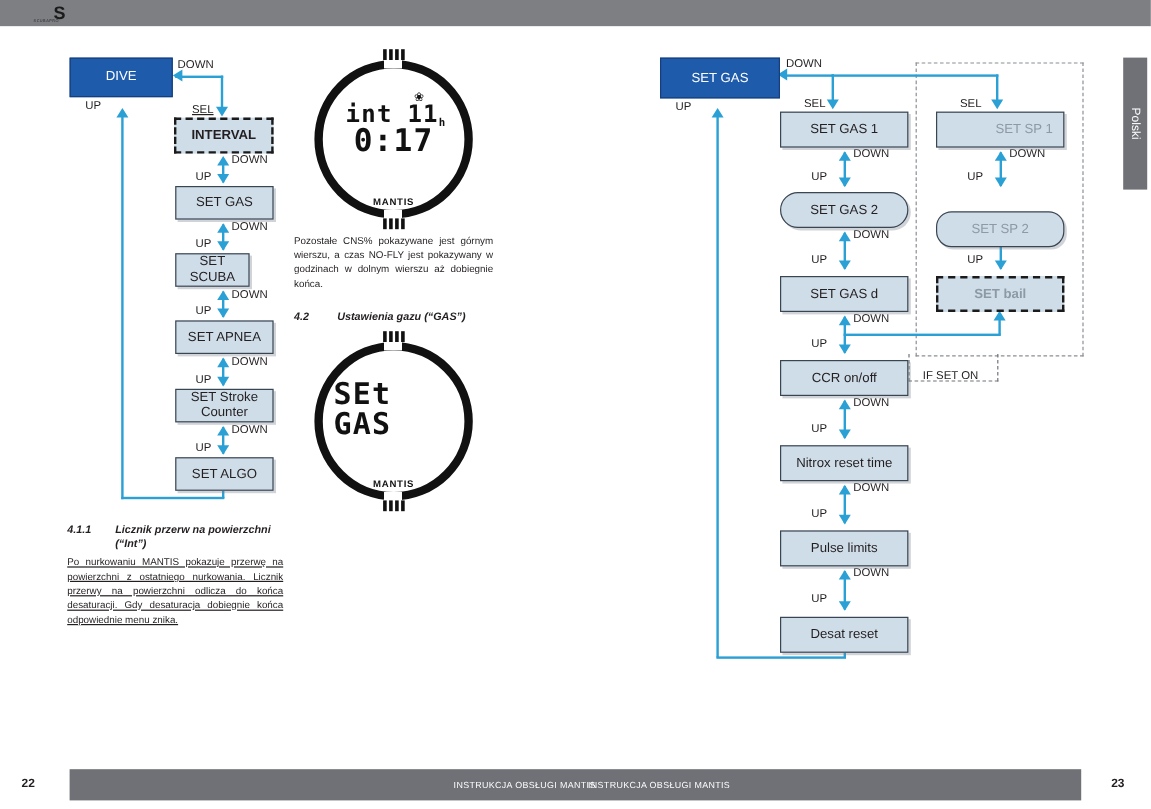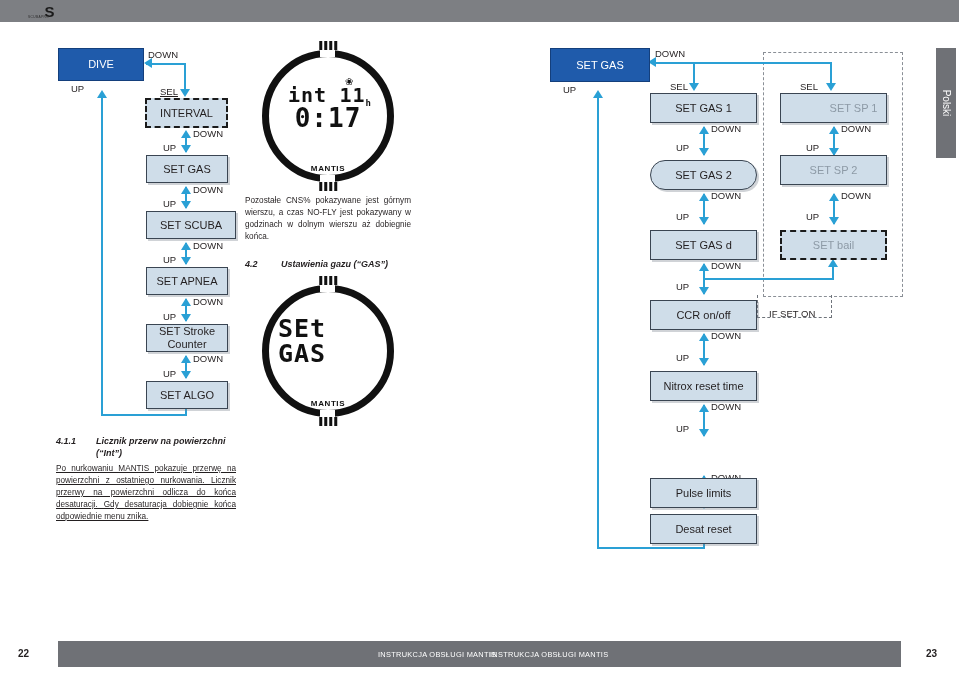--- a/index.html
+++ b/index.html
@@ -67,20 +67,21 @@
   }
   .node.blue {
     background:#1f5bab;
     border:1.4px solid #143f7c;
     color:#ffffff;
   }
   .node.dashed {
     background:#cfdde9;
     border:2.4px dashed #1b1b1b;
     color:#231f20;
+    font-weight:bold;
   }
   .node.faded { color:#8d9aa6; }
   .node.dashed.faded { color:#8d9aa6; }
 
   
   .conn { position:absolute; background:#2aa0d5; z-index:2; }
   .conn.v { width:2px; }
   .conn.h { height:2px; }
 
   .arrowhead { position:absolute; width:0; height:0; z-index:3; }
@@ -165,21 +166,21 @@
 </div>
 
 <div class="node dashed" style="left:145px; top:98px; width:83px; height:30px;">
   <span>INTERVAL</span>
 </div>
 
 <div class="node solid" style="left:146px; top:155px; width:82px; height:28px;">
   <span>SET GAS</span>
 </div>
 
-<div class="node solid" style="left:146px; top:211px; width:90px; height:28px;text-align:center;">
+<div class="node solid" style="left:146px; top:211px; width:62px; height:28px;text-align:center;">
   <span>SET SCUBA</span>
 </div>
 
 <div class="node solid" style="left:146px; top:267px; width:82px; height:28px;">
   <span>SET APNEA</span>
 </div>
 
 <div class="node solid" style="left:146px; top:324px; width:82px; height:28px; flex-direction:column;">
   <span>SET Stroke Counter</span>
 </div>
@@ -323,32 +324,32 @@
 </div>
 
 <div class="node solid" style="left:650px; top:300px; width:107px; height:30px;">
   <span>CCR on/off</span>
 </div>
 
 <div class="node solid" style="left:650px; top:371px; width:107px; height:30px;">
   <span>Nitrox reset time</span>
 </div>
 
-<div class="node solid" style="left:650px; top:442px; width:107px; height:30px;margin-top:36px;">
+<div class="node solid" style="left:650px; top:442px; width:107px; height:30px;">
   <span>Pulse limits</span>
 </div>
 
 <div class="node solid" style="left:650px; top:514px; width:107px; height:30px;">
   <span>Desat reset</span>
 </div>
 
 <div class="node solid faded" style="left:780px; top:93px; width:107px; height:30px;padding-left:40px;">
   <span>SET SP 1</span>
 </div>
-<div class="node solid faded" style="left:780px; top:155px; width:107px; height:30px;">
+<div class="node solid faded" style="left:780px; top:176px; width:107px; height:30px;border-radius:13px;">
   <span>SET SP 2</span>
 </div>
 <div class="node dashed faded" style="left:780px; top:230px; width:107px; height:30px;">
   <span>SET bail</span>
 </div>
 
 <div class="conn h" style="left:652px; top:62px; width:43px;"></div>
 <div class="conn v" style="left:693px; top:62px; height:22px;"></div>
 <div class="arrowhead ah-down" style="left:689px; top:83px;"></div>
 <div class="arrowhead ah-left" style="left:648px; top:57px;"></div>

